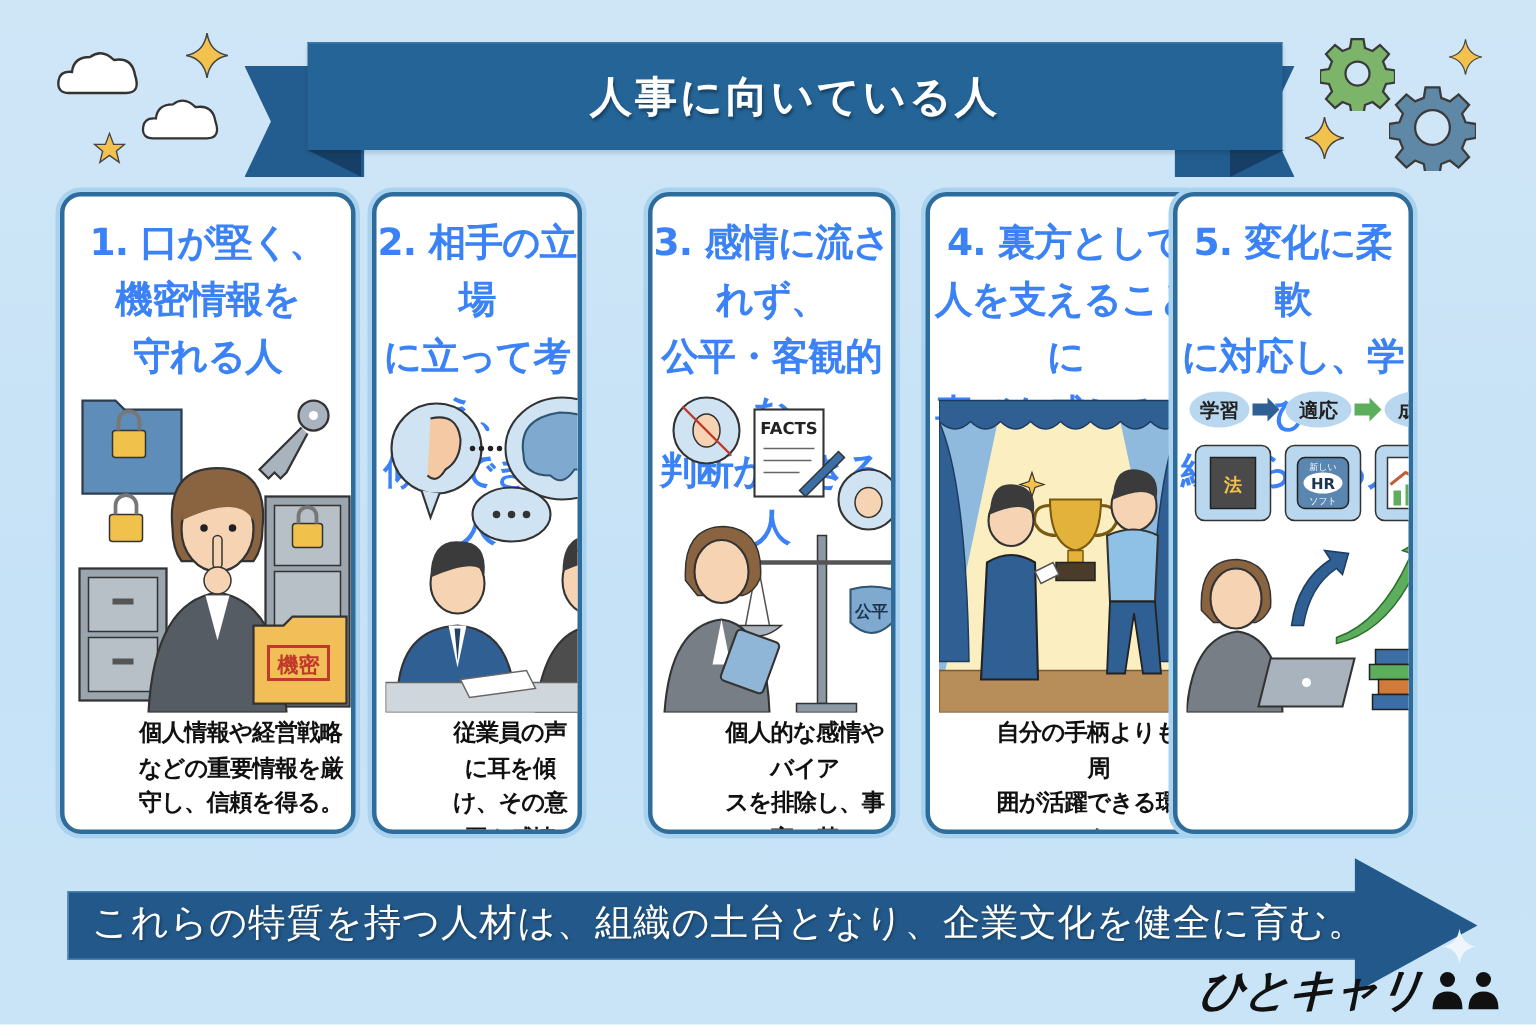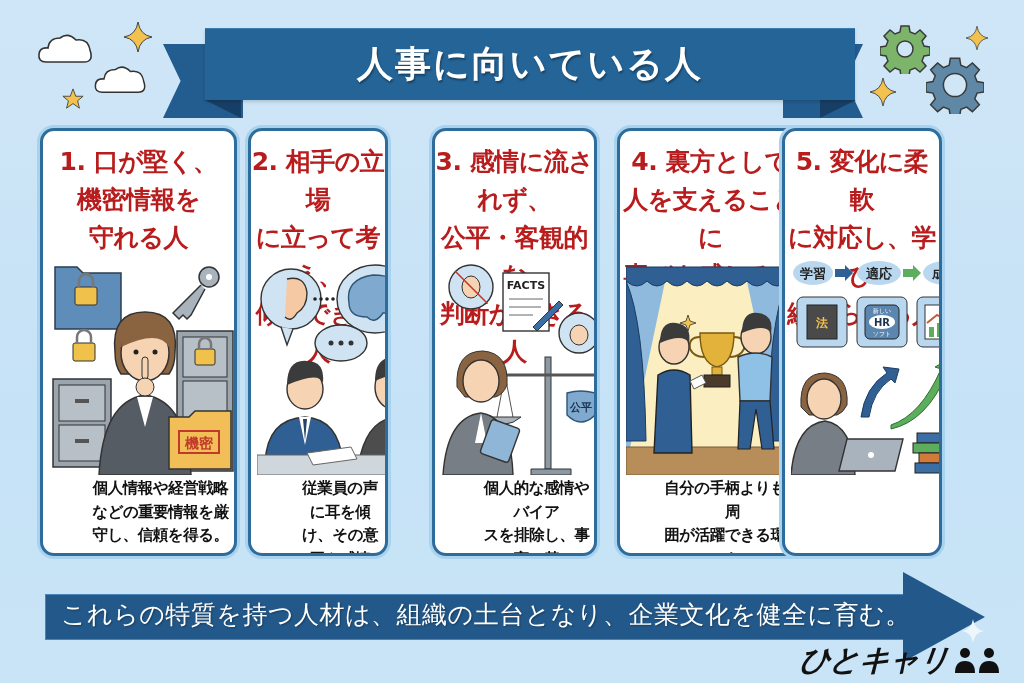--- a/index.html
+++ b/index.html
@@ -18,34 +18,34 @@
   .ribbon-fold { position: absolute; top: 100px; width: 36px; height: 18px; background: #173f66; }
   .ribbon-fold.left { left: 205px; clip-path: polygon(0 0, 100% 0, 100% 100%); }
   .ribbon-fold.right { left: 820px; clip-path: polygon(0 0, 100% 0, 0 100%); }
   .ribbon-main {
     position: absolute; left: 205px; top: 28px; width: 650px; height: 72px;
     background: #246497; border-top: 1px solid #3a7bb0;
     display: flex; align-items: center; justify-content: center;
     box-shadow: 0 2px 3px rgba(0,0,0,0.15);
   }
   .ribbon-main h1 {
-    color: #fff; font-size: 36px; font-weight: bold; letter-spacing: 2px;
+    color: #fff; font-size: 28px; font-weight: bold; letter-spacing: 2px;
     text-shadow: 1px 2px 2px rgba(0,0,0,0.35);
   }
 
   
   .card {
     position: absolute; top: 128px; height: 428px;
     background: #fff; border: 3px solid #2e6c9c; border-radius: 14px;
     box-shadow: 0 0 0 3px #a9d2ee;
     overflow: hidden;
   }
   .card-title {
     height: 124px; padding-top: 12px;
-    font-size: 25px; font-weight: bold; line-height: 38px; color: #b91c1c;
+    font-size: 25px; font-weight: bold; line-height: 38px; color: #3b82f6;
     text-align: center; white-space: pre-line; letter-spacing: -0.5px;
   }
   .card-illus {
     position: absolute; left: 6px; right: 6px; top: 126px; height: 218px;
   }
   .card-desc {
     position: absolute; left: 0; right: 0; top: 346px;
     font-size: 15.5px; font-weight: bold; line-height: 23.5px; color: #111;
     text-align: center; white-space: pre-line; letter-spacing: -0.5px; padding-left: 44px;
   }

